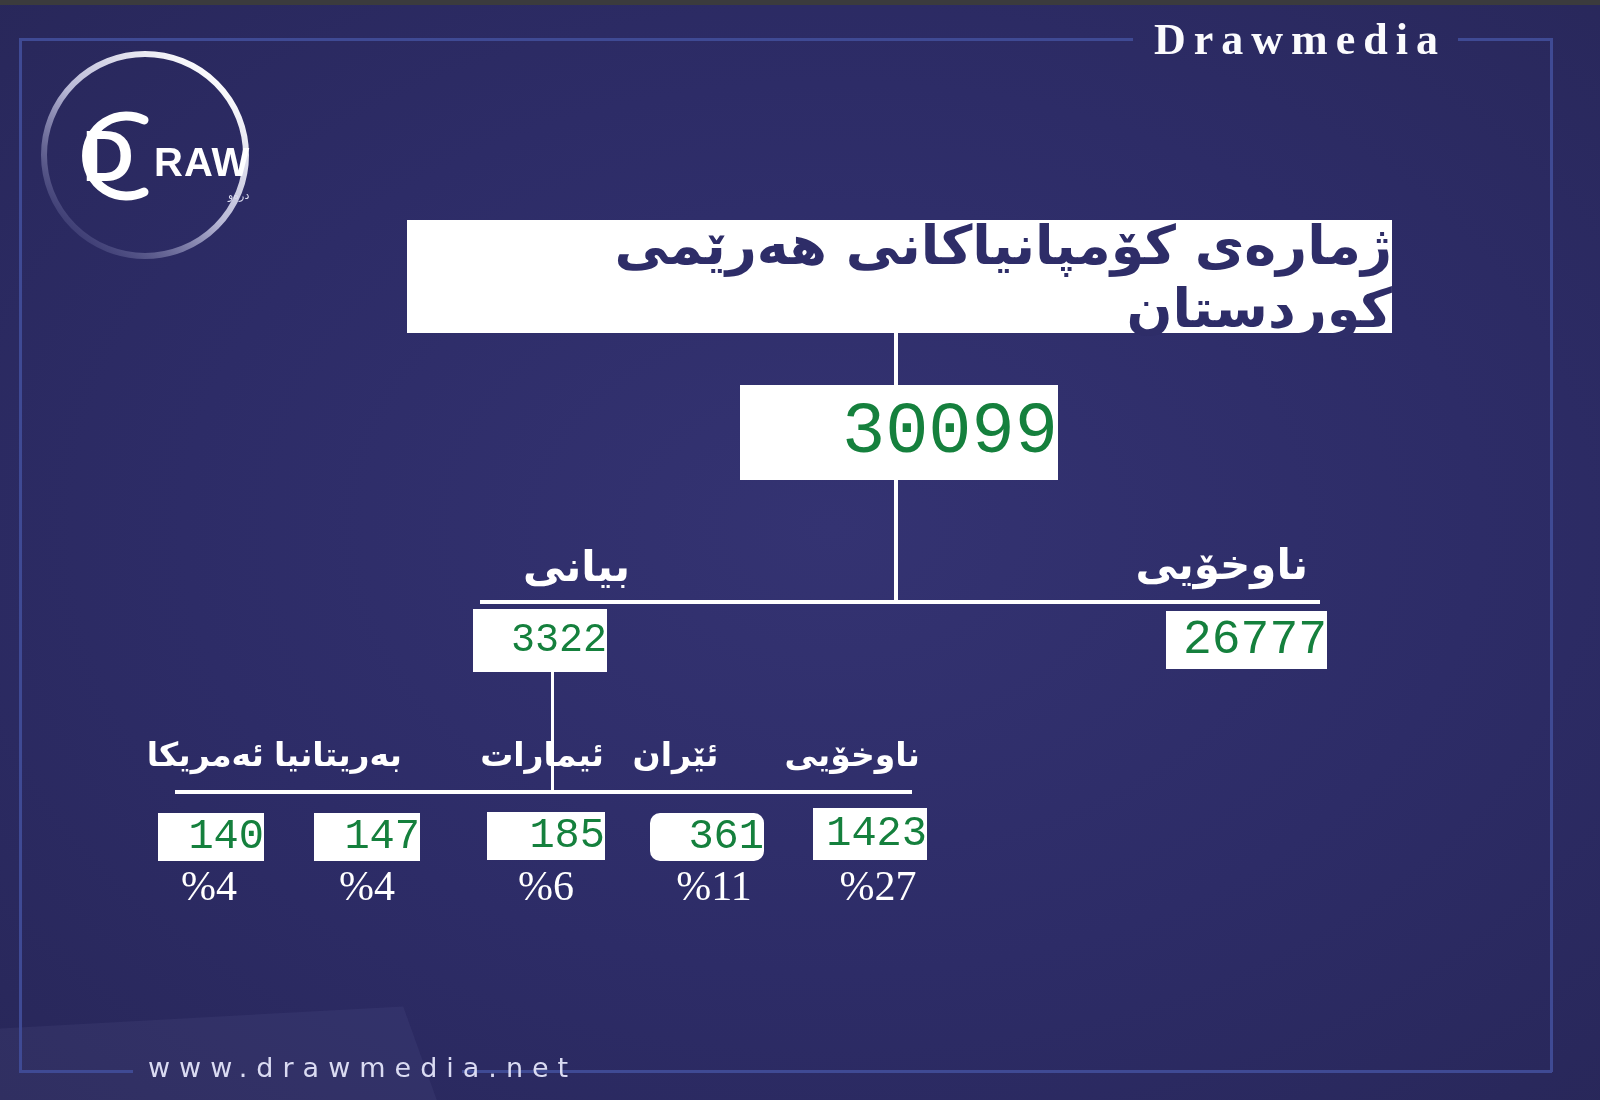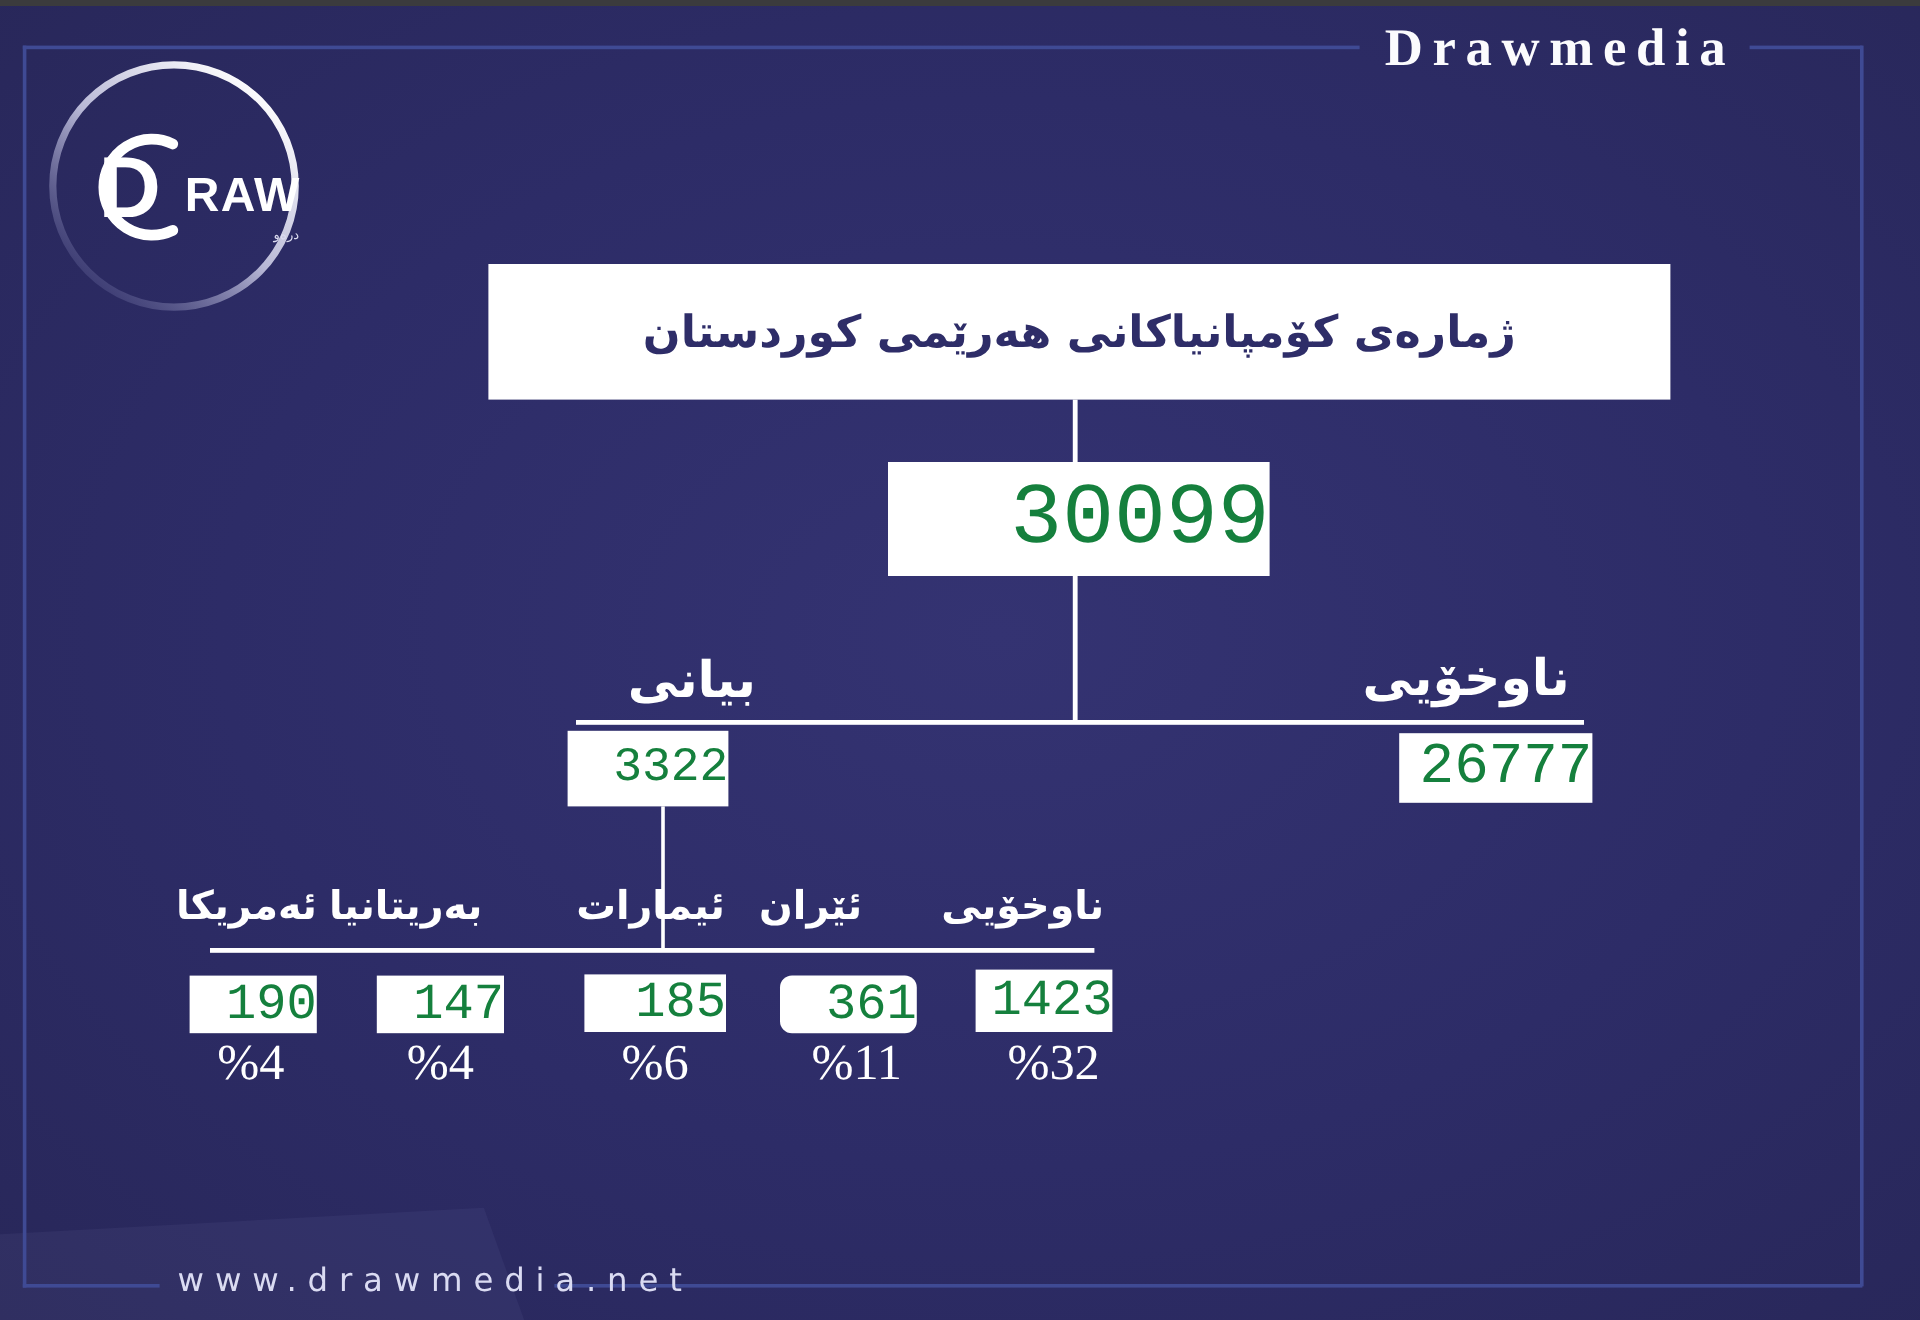--- a/index.html
+++ b/index.html
@@ -21,21 +21,21 @@
   .logo{position:absolute;left:38px;top:48px;width:215px;height:215px;}
   .whitebox{
     position:absolute;background:#ffffff;display:flex;align-items:center;justify-content:flex-end;
     color:#15803d;font-family:Liberation Mono, monospace;
   }
   .kurd{direction:rtl;color:#ffffff;font-weight:bold;text-align:center;position:absolute;}
   .titlebox{
     position:absolute;left:407px;top:220px;width:985px;height:113px;background:#ffffff;
     display:flex;align-items:center;justify-content:center;
   }
-  .titletext{direction:rtl;font-weight:900;font-size:37px;color:#2e2d68;
+  .titletext{direction:rtl;font-weight:900;font-size:54px;color:#2e2d68;
     font-family:"DejaVu Sans", sans-serif;}
   .line{position:absolute;background:#ffffff;}
   .num-total{font-size:72px;}
   .num-branch-l{font-size:40px;}
   .num-branch-r{font-size:48px;}
   .num-country{font-size:42px;}
   .branchlabel{font-size:42px;font-family:"DejaVu Sans", sans-serif;text-align:right;}
   .countrylabel{font-size:33px;font-family:"DejaVu Sans", sans-serif;}
   .pct{
     position:absolute;top:862px;width:120px;text-align:center;color:#ffffff;
@@ -118,24 +118,24 @@
   <div class="whitebox num-country" style="left:650px;top:813px;width:114px;height:48px;border-radius:10px;">
     <span>361</span>
   </div>
   <div class="whitebox num-country" style="left:487px;top:812px;width:118px;height:48px;">
     <span>185</span>
   </div>
   <div class="whitebox num-country" style="left:314px;top:813px;width:106px;height:48px;">
     <span>147</span>
   </div>
   <div class="whitebox num-country" style="left:158px;top:813px;width:106px;height:48px;">
-    <span>190</span>
+    <span>140</span>
   </div>
 
-  <div class="pct" style="left:818px;">%32</div>
+  <div class="pct" style="left:818px;">%27</div>
   <div class="pct" style="left:654px;">%11</div>
   <div class="pct" style="left:486px;">%6</div>
   <div class="pct" style="left:307px;">%4</div>
   <div class="pct" style="left:149px;">%4</div>
 
   <div class="url">www.drawmedia.net</div>
 
 </div>
 
 </body></html>

